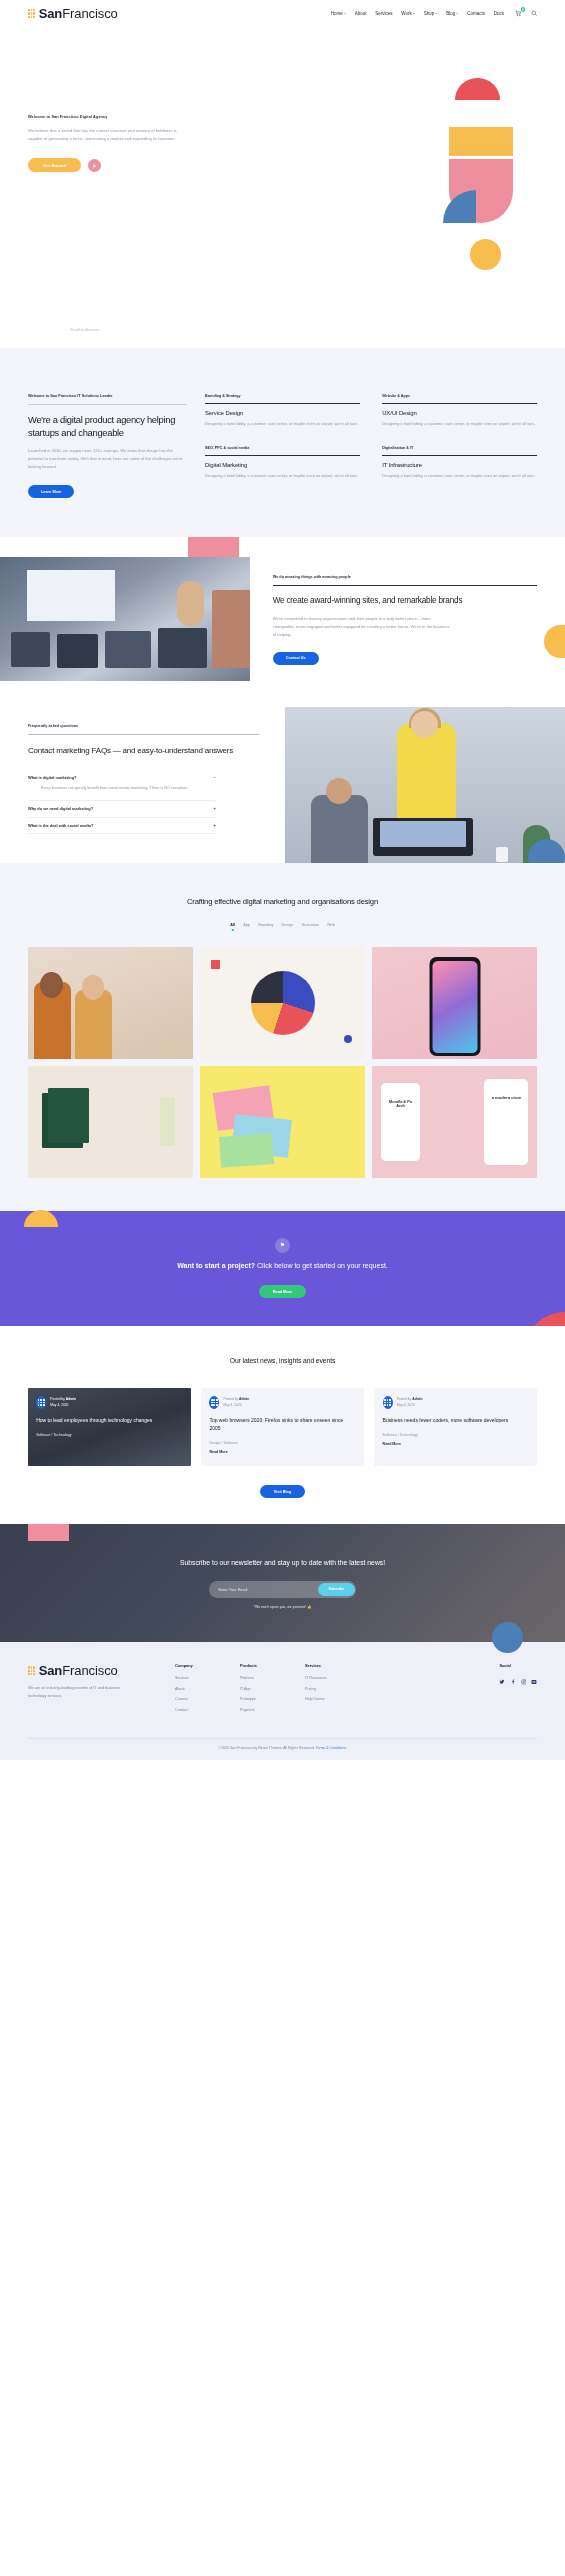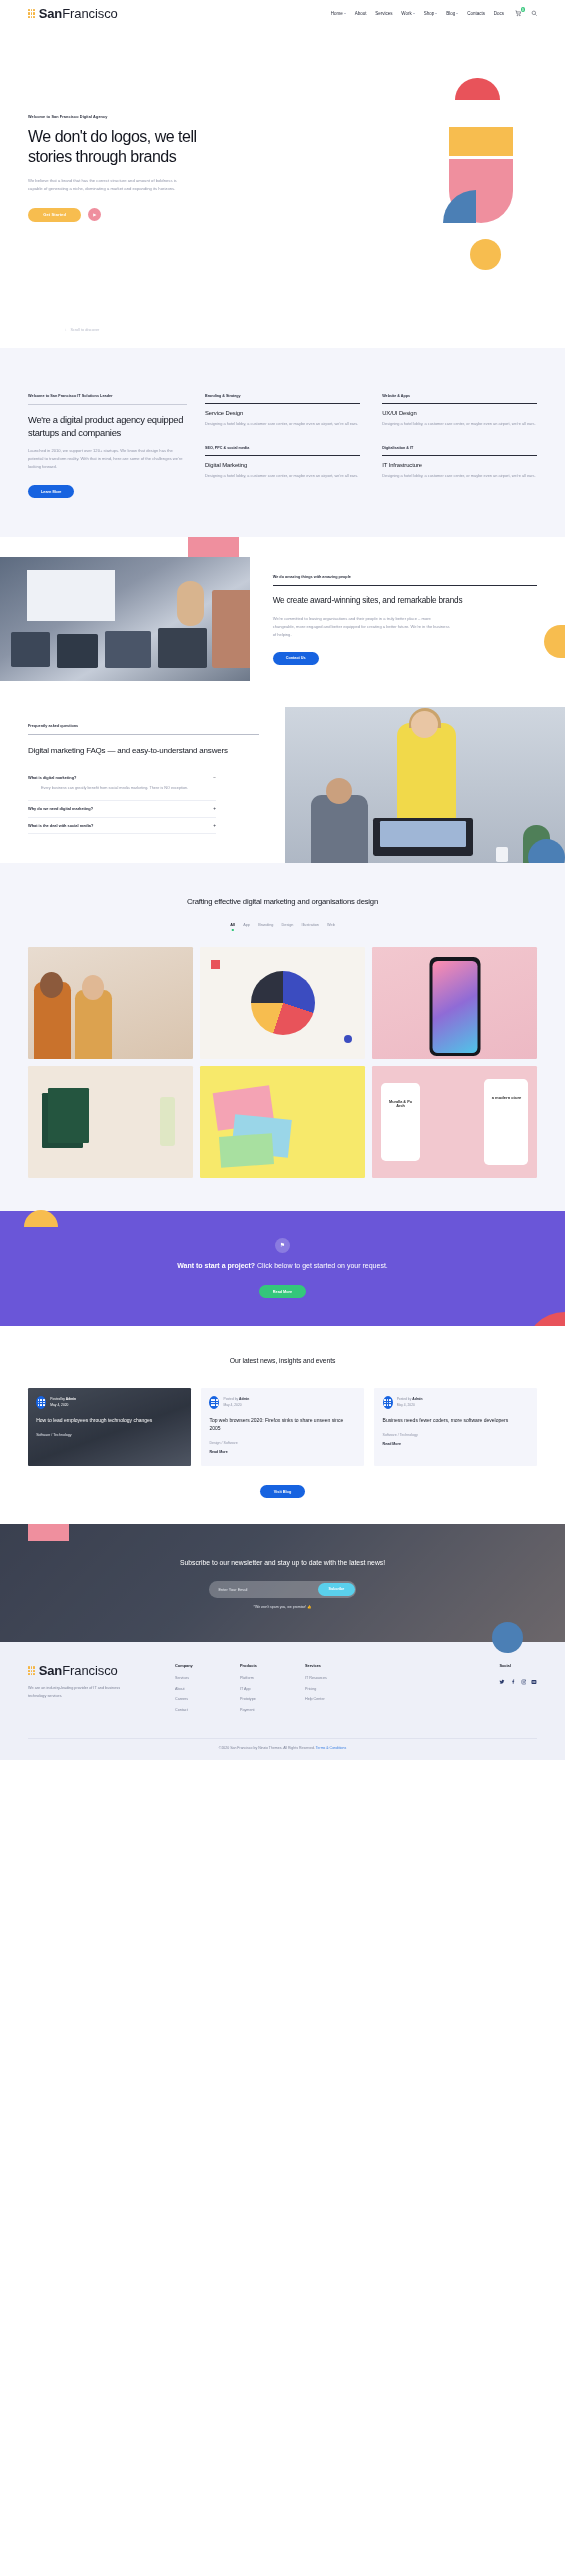--- a/index.html
+++ b/index.html
@@ -297,42 +297,38 @@
   </div>
 
   <div class="hero">
     <div class="shp s-red-half"></div>
     <div class="shp s-yellow-rect"></div>
     <div class="shp s-pink-big"></div>
     <div class="shp s-blue-quarter"></div>
     <div class="shp s-yellow-circle"></div>
     <div class="hero-inner">
       <div class="eyebrow">Welcome to San Francisco Digital Agency</div>
-      <h1>
-        <span>We don't do logos, we tell</span><br>
-        <span>stories through brands</span>
-      </h1>
       <p>We believe that a brand that has the correct structure and amount of boldness is capable of generating a niche, dominating a market and expanding its horizons.</p>
       <div class="hero-cta">
         <button class="btn-yellow">Get Started</button>
         <button class="btn-play">▶</button>
       </div>
     </div>
     <div class="scroll-hint">
       <span>↓</span>
       <span>Scroll to discover</span>
     </div>
   </div>
 
   <div class="services">
     <div class="services-grid">
       <div class="svc-left">
         <div class="sec-eyebrow">Welcome to San Francisco IT Solutions Leader</div>
         <div class="rule"></div>
-        <h2>We're a digital product agency equipped startups and companies</h2>
+        <h2>We're a digital product agency helping startups and changeable</h2>
         <p>Launched in 2010, we support over 120+ startups. We know that design has the potential to transform reality. With that in mind, here are some of the challenges we're looking forward.</p>
         <button class="btn-blue">Learn More</button>
       </div>
       <div class="svc-cols">
         <div class="svc-item">
           <div class="svc-kicker">Branding &amp; Strategy</div>
           <div class="rule"></div>
           <h3>Service Design</h3>
           <p>Designing a hotel lobby, a customer care center, or maybe even an airport, we're all ears.</p>
         </div>
@@ -376,21 +372,21 @@
       <p>We're committed to leaving organisations and their people in a truly better place – more changeable, more engaged and better equipped for creating a better future. We're in the business of helping.</p>
       <button class="btn-blue">Contact Us</button>
     </div>
     <div class="shp s-yellow-award"></div>
   </div>
 
   <div class="faq">
     <div class="faq-left">
       <div class="sec-eyebrow">Frequently asked questions</div>
       <div class="rule"></div>
-      <h2>Digital marketing FAQs — and easy-to-understand answers</h2>
+      <h2>Contact marketing FAQs — and easy-to-understand answers</h2>
       <div class="acc-item">
         <div class="acc-q">
           <span>What is digital marketing?</span>
           <span class="acc-sign">−</span>
         </div>
         <div class="acc-a">Every business can greatly benefit from social media marketing. There is NO exception.</div>
       </div>
       <div class="acc-item">
         <div class="acc-q">
           <span>Why do we need digital marketing?</span>

